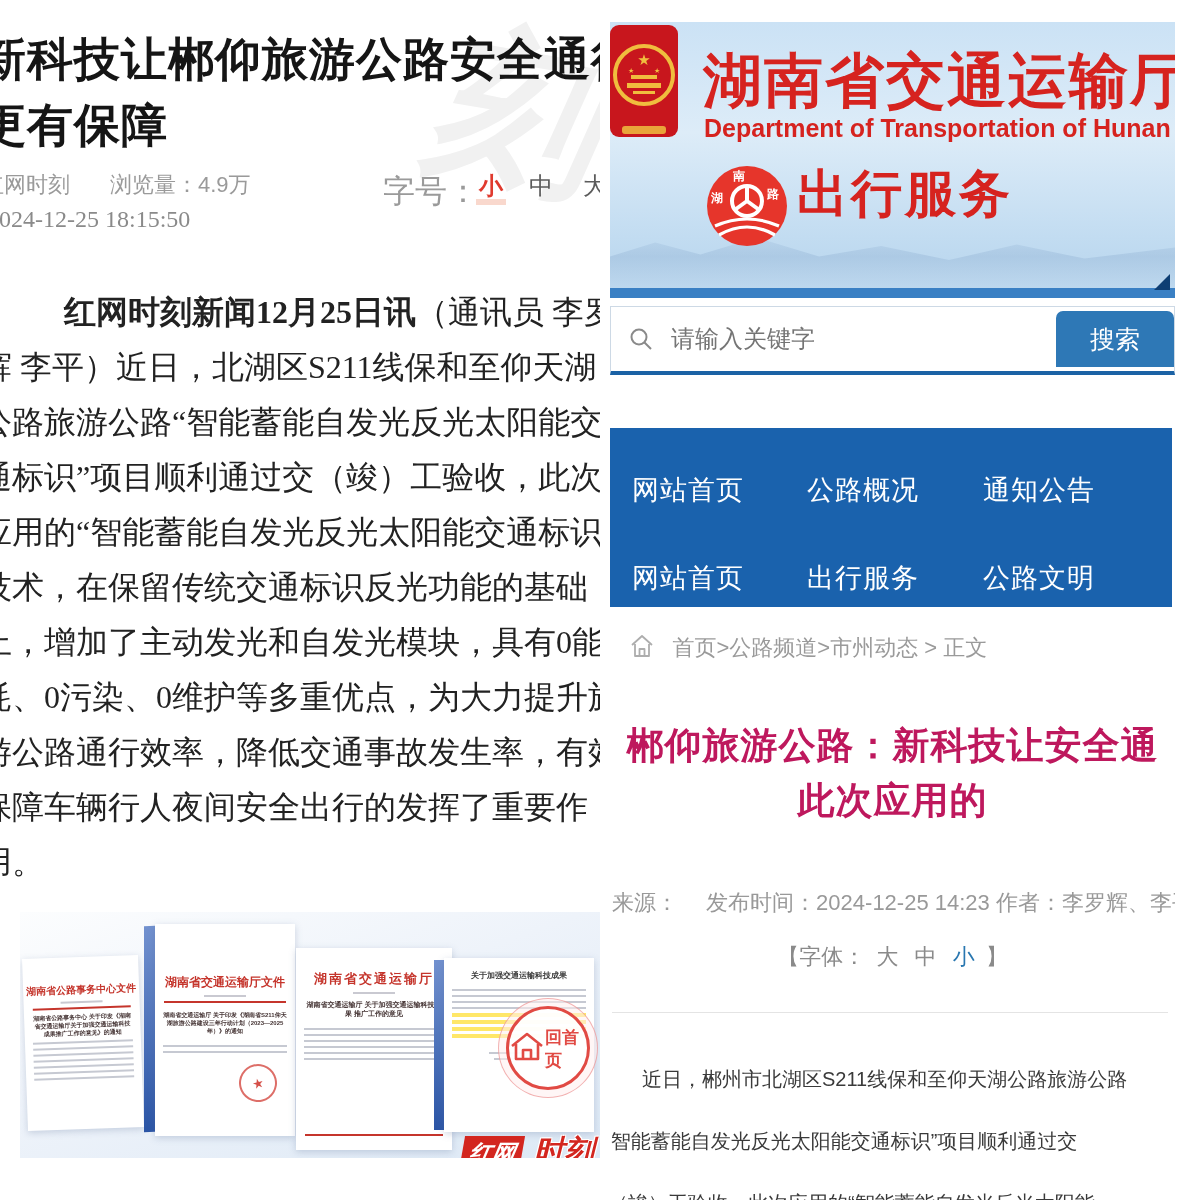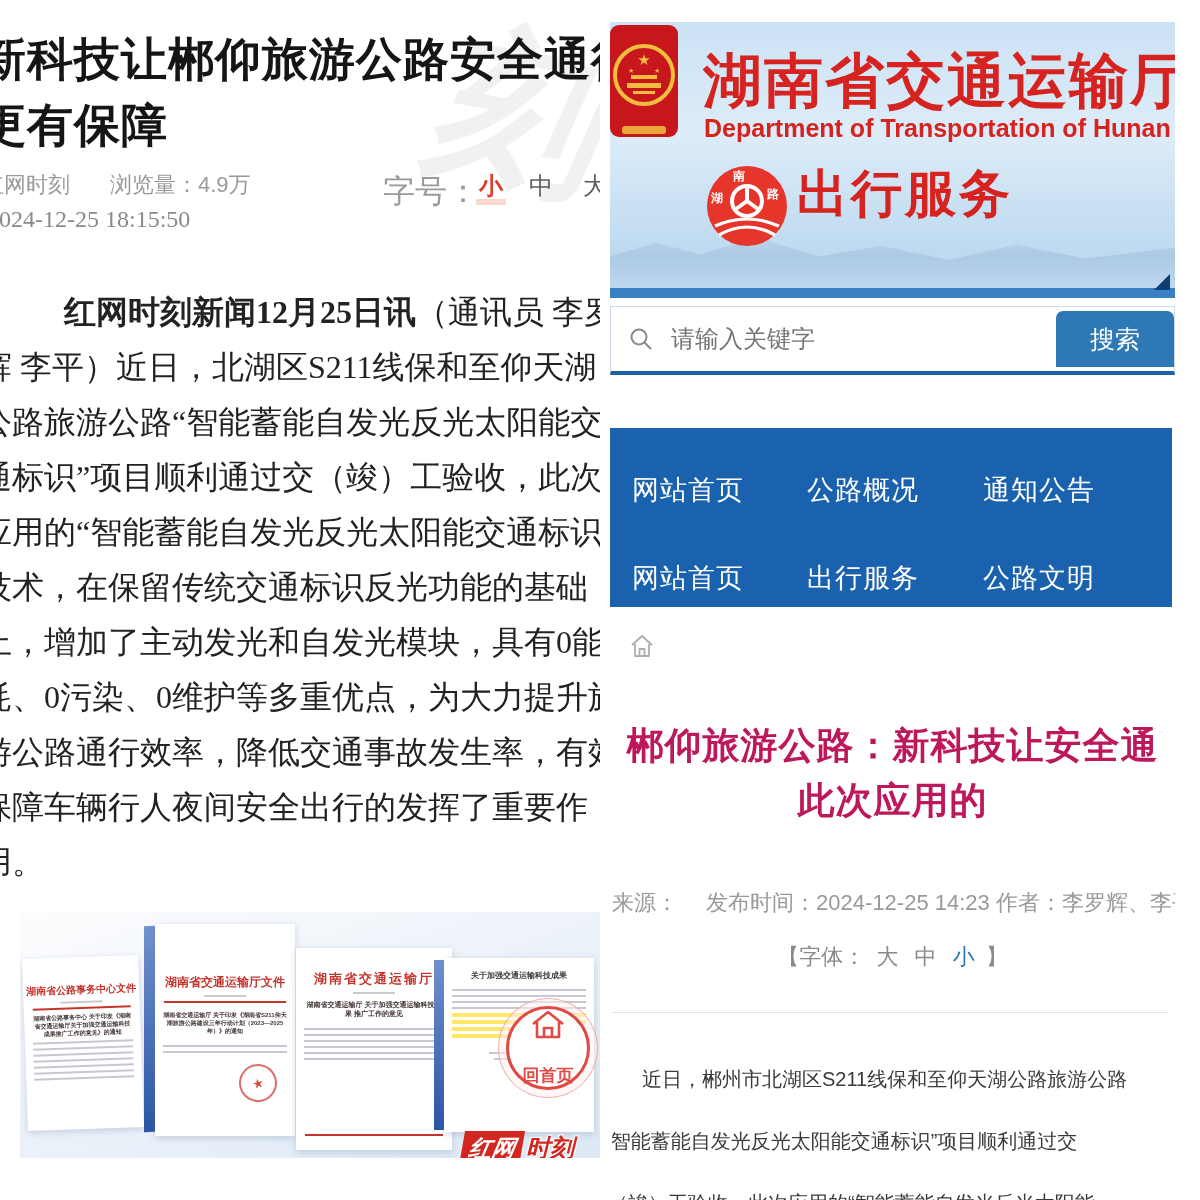--- a/index.html
+++ b/index.html
@@ -27,25 +27,25 @@
   .bar{height:2px;background:#c6c9d2;margin:4px 8px}
   .ybar{height:4px;background:#ffe768;margin:3px 8px}
   .spine{position:absolute;background:linear-gradient(180deg,#7291cf,#2b55a6)}
   .seal{position:absolute;width:34px;height:34px;border:2px solid rgba(206,48,40,.7);border-radius:50%;
         color:rgba(206,48,40,.85);display:flex;align-items:center;justify-content:center;
         font-size:13px;transform:rotate(-14deg);background:rgba(255,255,255,.15)}
   .homebtn{position:absolute;width:98px;height:98px;border-radius:50%;
            background:rgba(255,238,238,.55);border:1px solid rgba(231,120,120,.55)}
   .homebtn-in{position:absolute;left:7px;top:7px;right:7px;bottom:7px;border-radius:50%;
               border:3px solid #e14a44;background:rgba(255,255,255,.93);
-              display:flex;flex-direction:column;align-items:center;justify-content:space-between}
+              display:flex;flex-direction:row;align-items:center;justify-content:flex-end}
   .homebtn-label{color:#e14a44;font-size:17px;font-weight:bold;margin-top:1px}
   .rn1{display:inline-block;background:#d3261f;color:#fff;font-weight:900;font-style:italic;
        font-size:23px;padding:2px 7px;transform:skewX(-10deg)}
-  .rn2{display:inline-block;color:#d3261f;font-weight:900;font-style:italic;font-size:24px;margin-left:4px;
+  .rn2{display:inline-block;color:#d3261f;font-weight:900;font-style:italic;font-size:30px;margin-left:12px;
        text-shadow:1px 1px 0 #fff,-1px -1px 0 #fff,1px -1px 0 #fff,-1px 1px 0 #fff}
 
   
   .banner{background:linear-gradient(180deg,#cbe2f5 0%,#ddecf8 40%,#c2dcf1 78%,#b5d3ec 100%)}
   .mount{position:absolute;left:0;right:0;bottom:10px;height:70px;opacity:.55;
          background:linear-gradient(180deg,rgba(148,180,213,0) 0%,rgba(148,180,213,.75) 55%,rgba(196,220,240,.9) 100%);
          clip-path:polygon(0 55%,8% 35%,16% 52%,26% 28%,37% 55%,48% 40%,60% 60%,72% 38%,84% 58%,100% 42%,100% 100%,0 100%)}
   .banner-bar{position:absolute;left:0;right:0;bottom:0;height:10px;background:#3a80c4}
   .curl{position:absolute;right:5px;bottom:8px;width:0;height:0;
         border-left:16px solid transparent;border-bottom:16px solid #0e3e73}
@@ -233,20 +233,21 @@
     <div class="nav-item" style="left:197px;top:132px">出行服务</div>
     <div class="nav-item" style="left:373px;top:132px">公路文明</div>
   </div>
 
   <div class="a" style="left:18px;top:632px;height:32px">
     <span style="vertical-align:middle">
       <svg width="28" height="28" viewBox="0 0 28 28">
         <path d="M4 13 L14 4 L24 13 M7 12 V24 H21 V12 M11.5 24 V17 H16.5 V24" fill="none" stroke="#adadad" stroke-width="1.8" stroke-linejoin="round"></path>
       </svg>
     </span>
+    <span class="crumb" style="margin-left:12px;vertical-align:middle">首页&gt;公路频道&gt;市州动态 &gt; 正文</span>
   </div>
 
   <div class="a rp-title" style="left:0;top:718px;width:565px">郴仰旅游公路：新科技让安全通</div>
   <div class="a rp-title" style="left:0;top:773px;width:565px">此次应用的</div>
 
   <div class="a rp-meta nw" style="left:2px;top:888px">来源：　 发布时间：2024-12-25 14:23 作者：李罗辉、李平</div>
 
   <div class="a fontrow" style="left:0;top:942px;width:565px">
     <span>【字体：</span>
     <span style="margin:0 5px">大</span>

